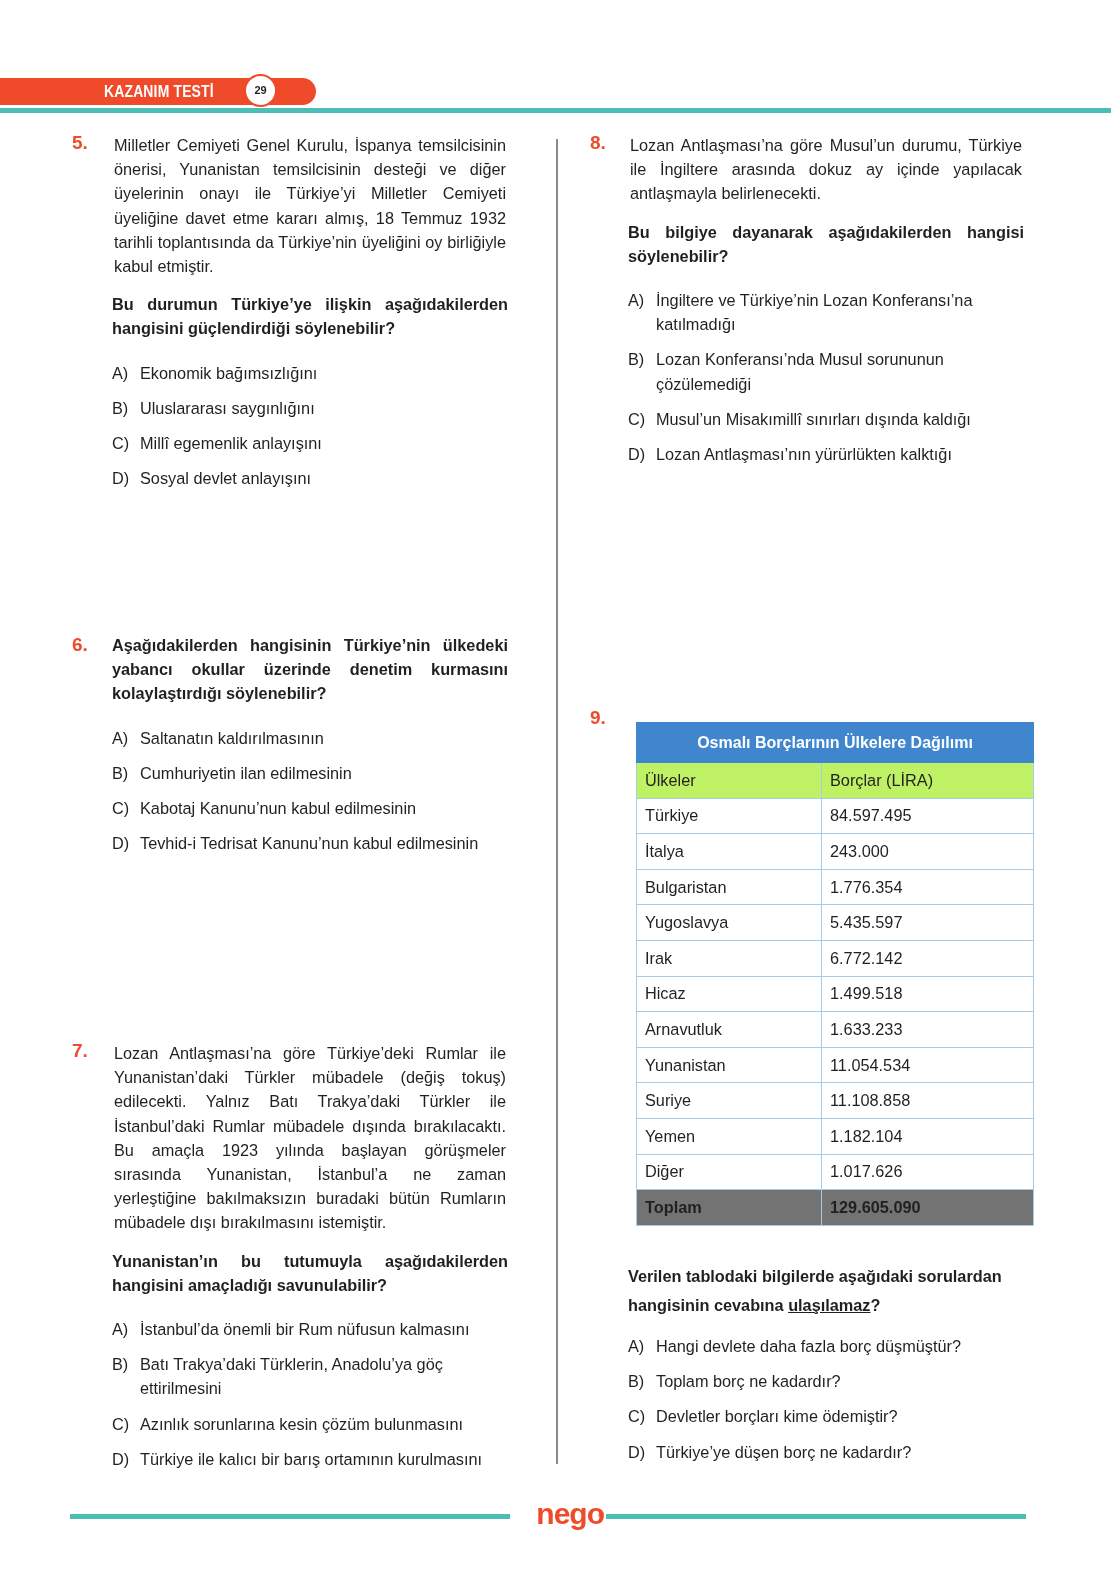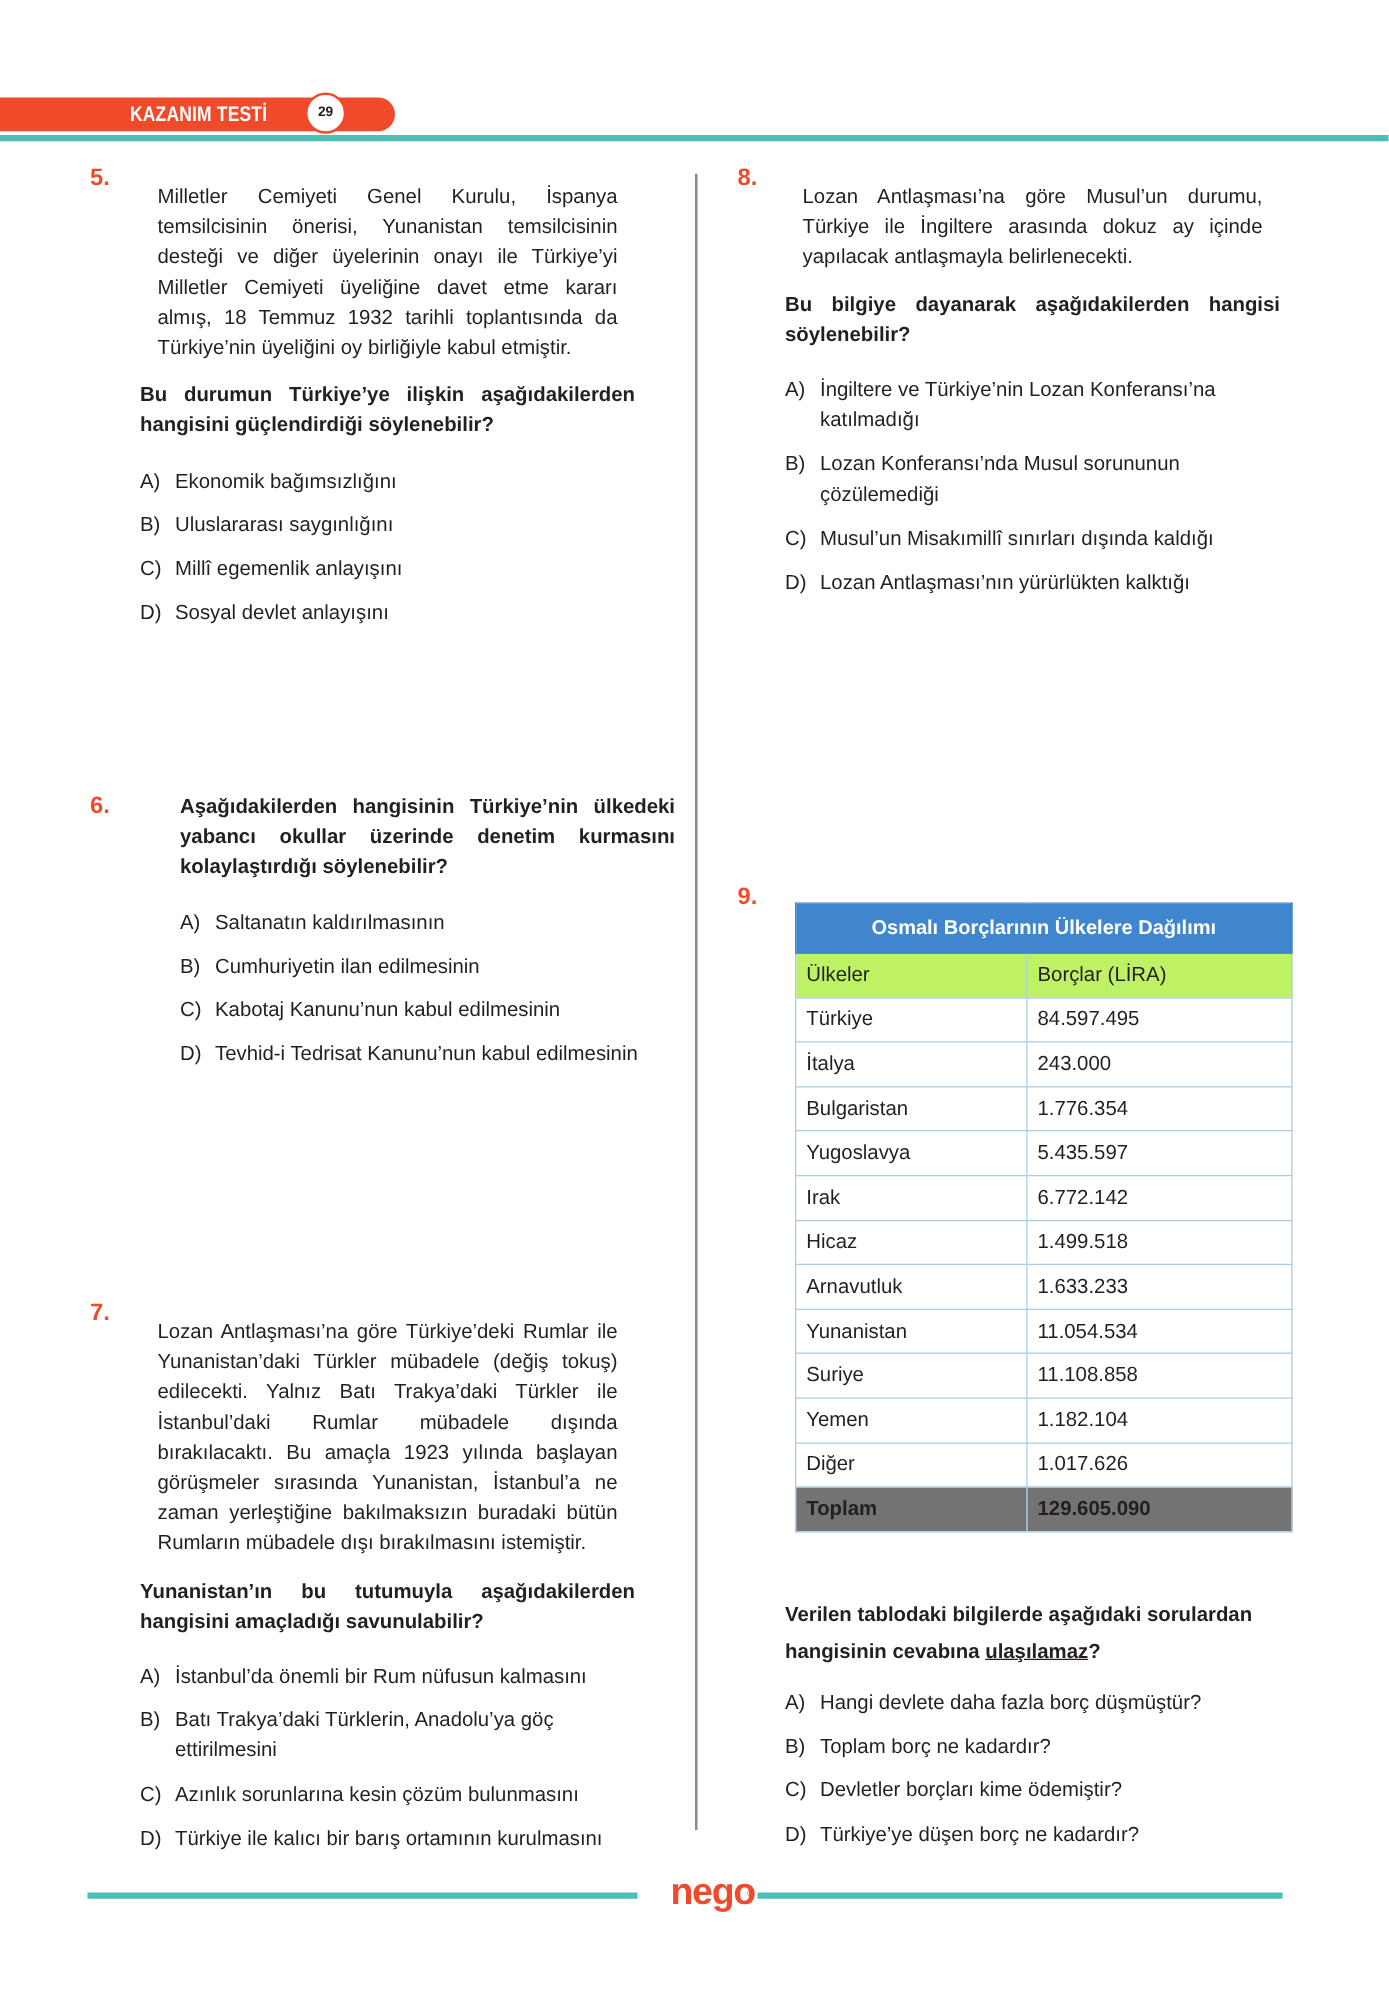--- a/index.html
+++ b/index.html
@@ -16,21 +16,21 @@
                background: #fff; border: 2px solid #ef4b2a; box-sizing: border-box; text-align: center;
                line-height: 29px; font-weight: bold; font-size: 11px; color: #231f20; }
 
   
   .col-divider { position: absolute; left: 556px; top: 139px; width: 2px; height: 1325px; background: #8a8a8a; }
 
   
   .q { position: absolute; font-size: 16.3px; line-height: 24.2px; }
   .q-num { position: absolute; left: 0; top: 0; color: #ef4b2a; font-weight: bold; font-size: 19px; }
   .q-body { position: absolute; left: 40px; top: 0; text-align: justify; }
-  .q-text p { margin: 14px; }
+  .q-text p { margin: 2px; }
   .q-stem { font-weight: bold; margin-top: 14px; }
   .opts { margin-top: 20px; }
   .opt { display: flex; margin-bottom: 11px; }
   .opt-letter { width: 28px; flex: none; }
   .opt-text { flex: 1; text-align: left; }
 
   
   .tbl { position: absolute; left: 636px; top: 722px; width: 398px; border-collapse: collapse; font-size: 16.3px; padding-left: 48px; }
   .tbl th.tcap { background: #3f86cf; color: #fff; font-weight: bold; height: 37px; text-align: center;
                  border: 1px solid #3f86cf; font-size: 16px; }
@@ -79,21 +79,21 @@
       <div class="opt">
           <span class="opt-letter">D)</span>
           <span class="opt-text">Sosyal devlet anlayışını</span>
         </div>
     </div>
   </div>
 </div>
 
 <div class="q" style="left:72px; top:633px; width:436px; height:230px;">
   <div class="q-num">6.</div>
-  <div class="q-body" style="width:396px;margin-left:32px;">
+  <div class="q-body" style="width:396px;">
     <div class="q-stem" style="margin-top:0;">Aşağıdakilerden hangisinin Türkiye’nin ülkedeki yabancı okullar üzerinde denetim kurmasını kolaylaştırdığı söylenebilir?</div>
     <div class="opts">
       <div class="opt">
           <span class="opt-letter">A)</span>
           <span class="opt-text">Saltanatın kaldırılmasının</span>
         </div>
       <div class="opt">
           <span class="opt-letter">B)</span>
           <span class="opt-text">Cumhuriyetin ilan edilmesinin</span>
         </div>
@@ -225,21 +225,21 @@
         <td>1.017.626</td>
       </tr>
       <tr class="total">
         <td class="c1">Toplam</td>
         <td>129.605.090</td>
       </tr>
     </tbody>
 </table>
 
 <div class="q" style="left:628px; top:1262px; width:406px; height:210px;">
-  <div class="q-stem" style="margin-top:16px; line-height:29px; text-align:left;">
+  <div class="q-stem" style="margin-top:0; line-height:29px; text-align:left;">
     <span>Verilen tablodaki bilgilerde aşağıdaki sorulardan hangisinin cevabına </span><u>ulaşılamaz</u><span>?</span>
   </div>
   <div class="opts" style="margin-top:14px;">
     <div class="opt">
         <span class="opt-letter">A)</span>
         <span class="opt-text">Hangi devlete daha fazla borç düşmüştür?</span>
       </div>
     <div class="opt">
         <span class="opt-letter">B)</span>
         <span class="opt-text">Toplam borç ne kadardır?</span>

